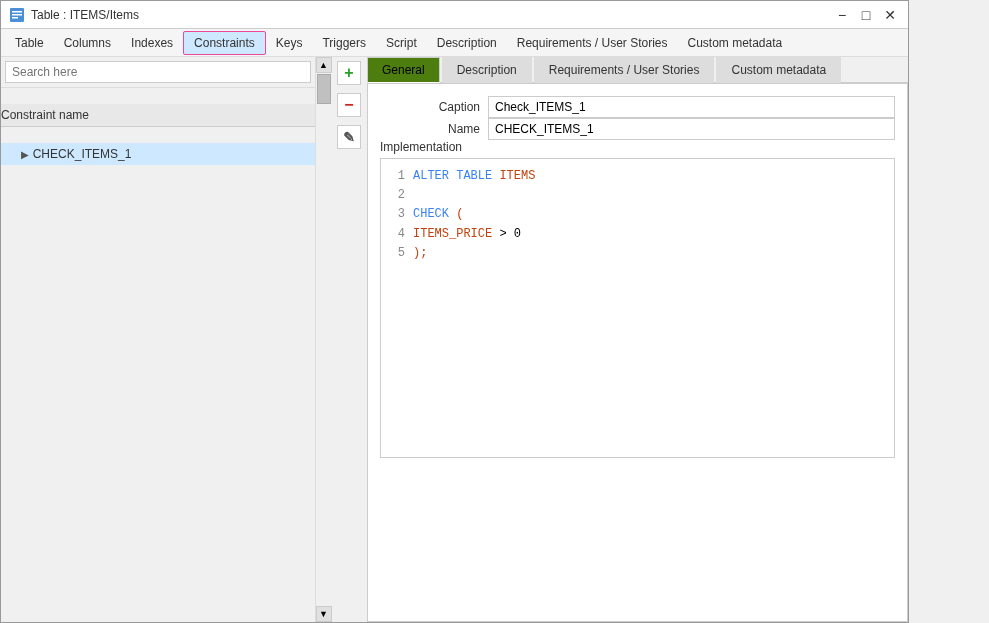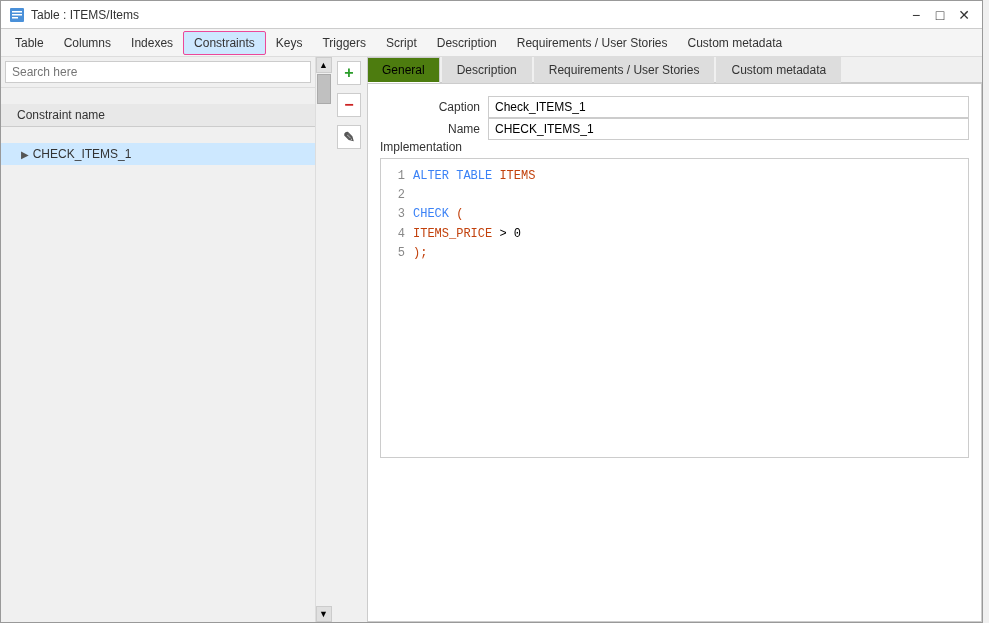--- a/index.html
+++ b/index.html
@@ -1,34 +1,34 @@
 <!DOCTYPE html>
 <html><head>
   <meta charset="utf-8">
   <style>
     * { box-sizing: border-box; margin: 0; padding: 0; }
     body { font-family: 'Segoe UI', Tahoma, Geneva, Verdana, sans-serif; font-size: 12px; background: #f0f0f0; width: 989px; height: 623px; overflow: hidden; }
 
-    .window { width: 983px; height: 623px; background: #f0f0f0; border: 1px solid #999; display: flex; flex-direction: column; }
+    .window { width: 909px; height: 623px; background: #f0f0f0; border: 1px solid #999; display: flex; flex-direction: column; }
 
     .title-bar { background: #fff; height: 28px; display: flex; align-items: center; padding: 0 8px; border-bottom: 1px solid #ccc; }
     .title-bar-icon { width: 16px; height: 16px; margin-right: 6px; }
     .title-bar-text { font-size: 12px; color: #333; flex: 1; }
     .title-bar-controls { display: flex; gap: 4px; }
     .title-btn { width: 20px; height: 20px; border: none; background: transparent; cursor: pointer; font-size: 14px; color: #333; display: flex; align-items: center; justify-content: center; }
 
     .menu-bar { background: #f5f5f5; height: 28px; display: flex; align-items: center; padding: 0 4px; border-bottom: 1px solid #ddd; }
     .menu-item { padding: 4px 10px; font-size: 12px; color: #333; cursor: pointer; border-radius: 2px; }
     .menu-item.active { background: #cde8ff; border: 1px solid #ec4899; }
 
     .content { display: flex; flex: 1; overflow: hidden; }
     .search-box { padding: 4px; border-bottom: 1px solid #ddd; }
     .search-input { width: 100%; height: 22px; border: 1px solid #ccc; padding: 2px 6px; font-size: 12px; outline: none; }
 
-    .constraint-list-header { background: #e8e8e8; padding: 4px 16px; font-size: 12px; color: #333; border-bottom: 1px solid #ccc; display: flex; align-items: center; }
+    .constraint-list-header { background: #e8e8e8; padding: 4px 0; font-size: 12px; color: #333; border-bottom: 1px solid #ccc; display: flex; align-items: center; }
     .constraint-list { flex: 1; overflow-y: auto; }
     .constraint-item { padding: 4px 8px 4px 20px; font-size: 12px; color: #333; cursor: pointer; display: flex; align-items: center; }
     .constraint-item.selected { background: #cde8ff; }
     .triangle { margin-right: 4px; font-size: 10px; color: #555; }
 
     .scrollbar-right { width: 16px; background: #f0f0f0; border-left: 1px solid #ddd; display: flex; flex-direction: column; align-items: center; }
     .scroll-btn { width: 16px; height: 16px; background: #e0e0e0; border: 1px solid #ccc; display: flex; align-items: center; justify-content: center; font-size: 9px; cursor: pointer; }
     .scroll-track { flex: 1; width: 100%; background: #f0f0f0; }
     .scroll-thumb { width: 14px; height: 30px; background: #c0c0c0; border: 1px solid #aaa; margin: 1px auto; }
 

